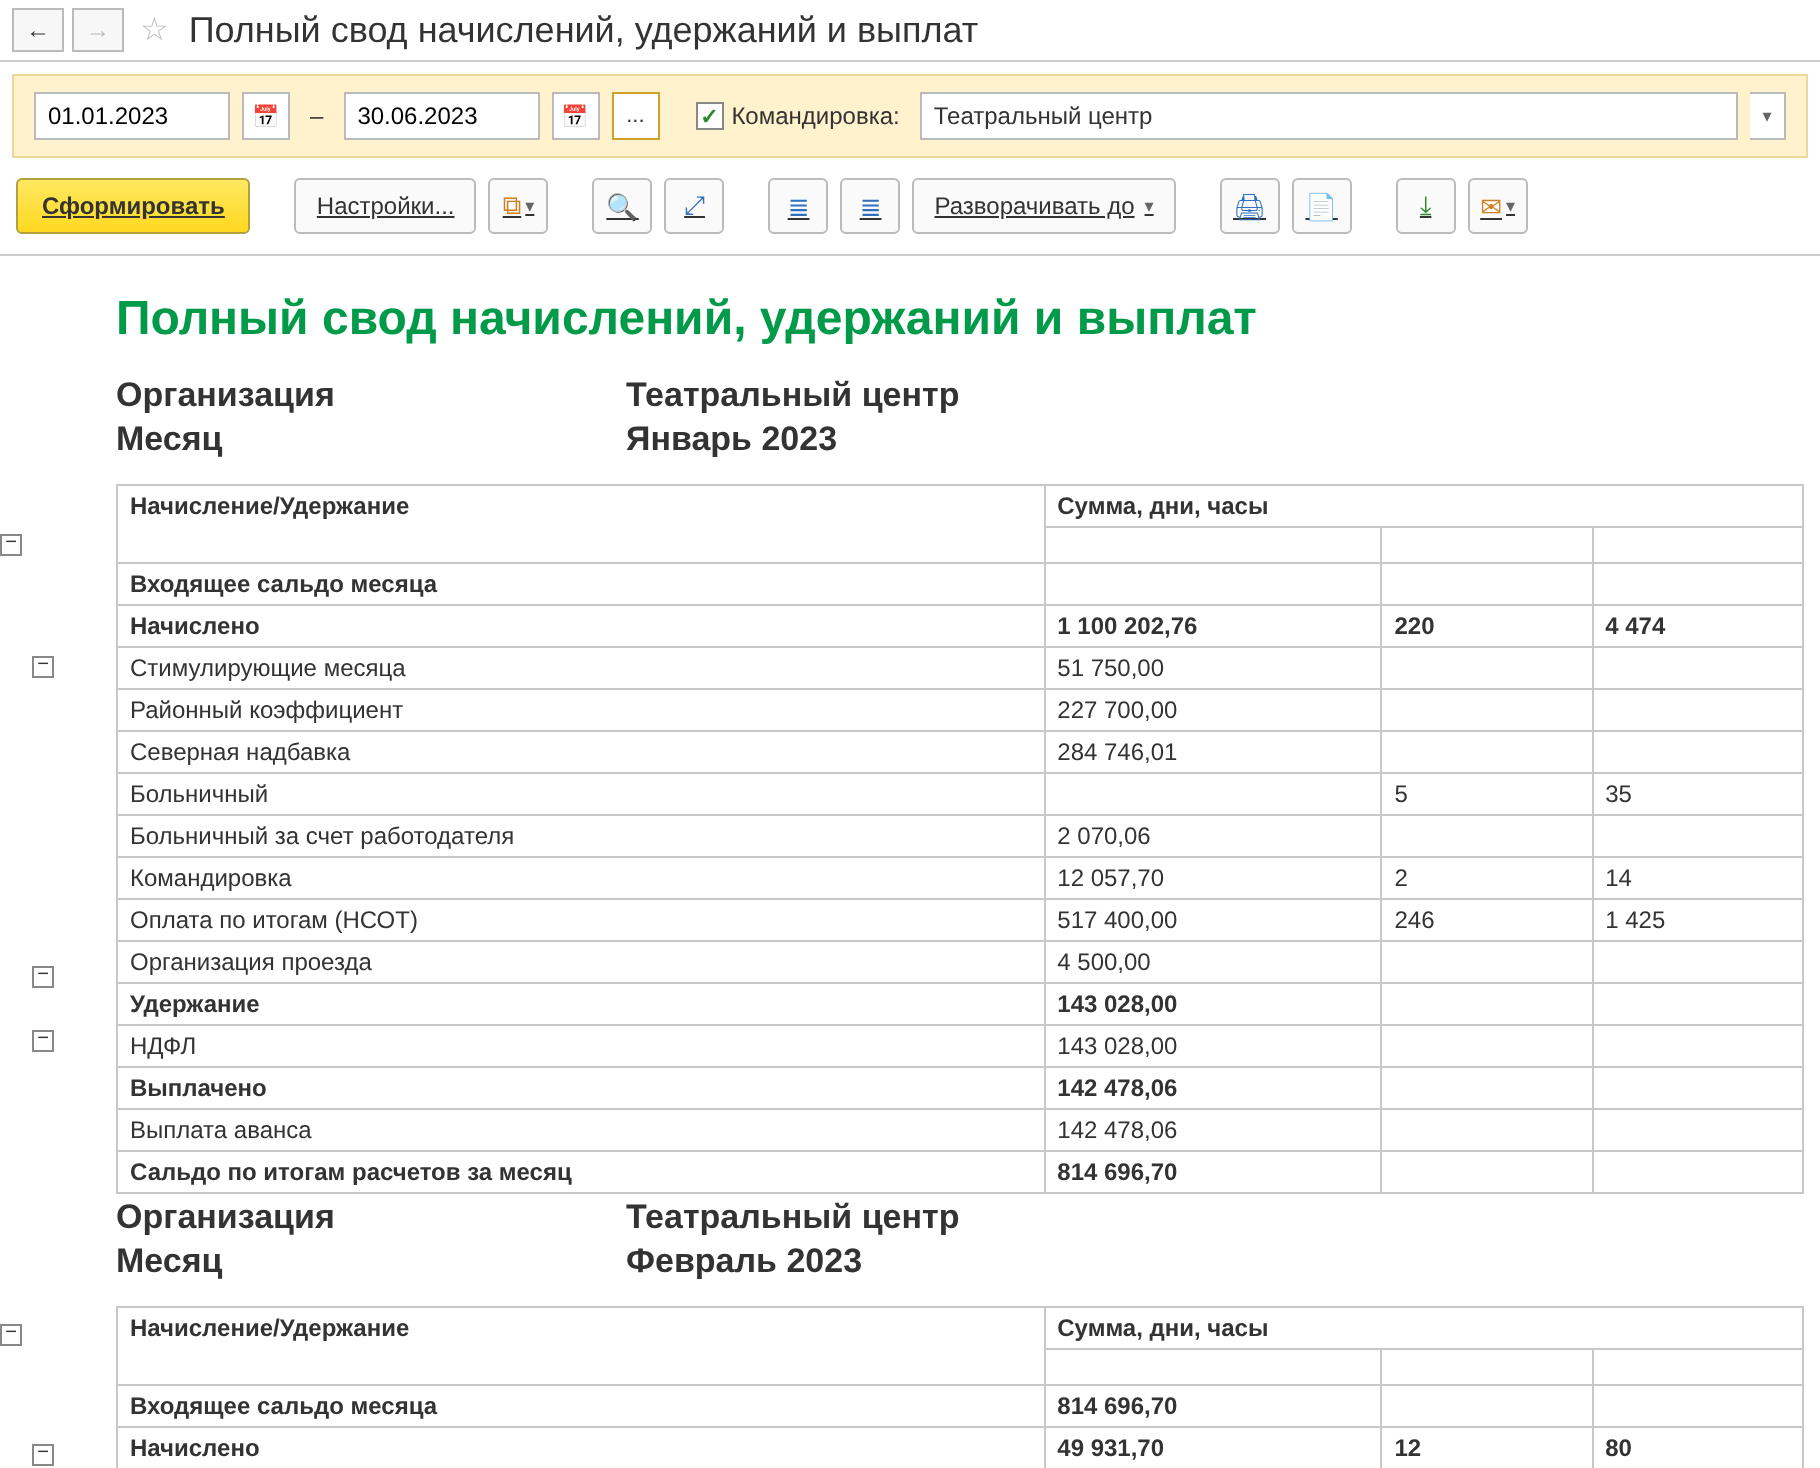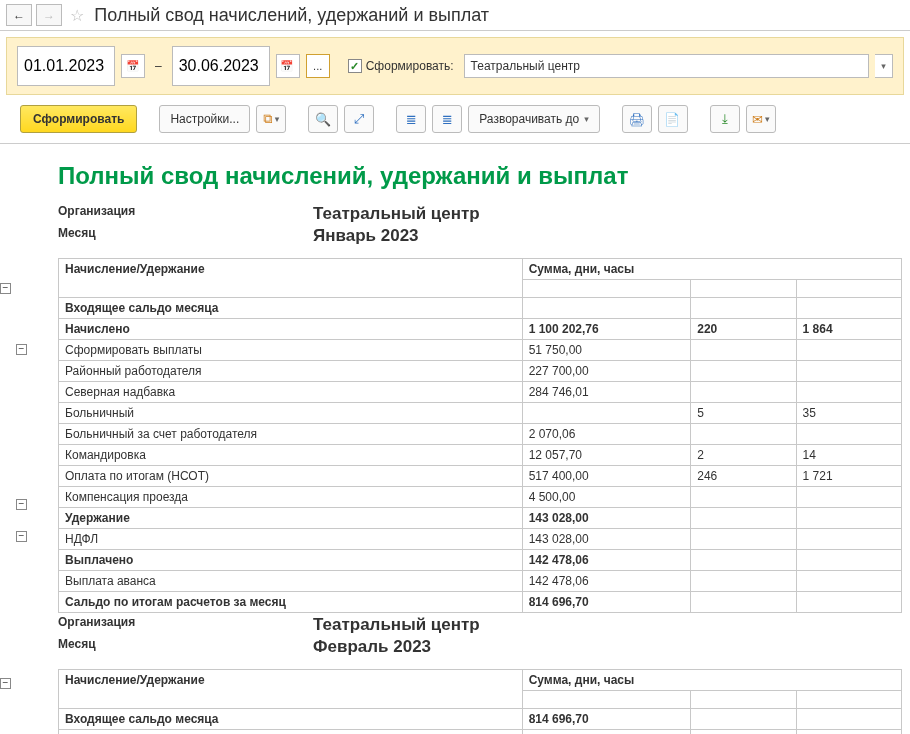--- a/index.html
+++ b/index.html
@@ -39,25 +39,25 @@
     background: #fff2cc;
     border: 1px solid #e8d89a;
     margin: 6px;
     padding: 8px 10px;
     display: flex;
     align-items: center;
     gap: 6px;
   }
   .date-input {
     width: 98px;
-    height: 40px;
+    height: 24px;
     border: 1px solid #bbb;
     background: #fff;
     padding: 2px 6px;
-    font-size: 16px;
+    font-size: 12px;
   }
   .cal-btn, .dots-btn {
     width: 24px; height: 24px;
     border: 1px solid #bbb;
     background: #fff;
     display: flex; align-items: center; justify-content: center;
     cursor: pointer;
     font-size: 11px;
   }
   .dots-btn { border: 1px solid #d0a030; }
@@ -87,23 +87,24 @@
     border: 1px solid #bbb;
     border-left: none;
     background: #fff;
     display: flex; align-items: center; justify-content: center;
     font-size: 9px;
     color: #666;
   }
   
   .toolbar {
     display: flex;
-    padding: 4px 20px 10px;
+    padding: 4px 8px 10px;
     gap: 6px;
     border-bottom: 1px solid #ccc;
+    text-decoration: underline;
   }
   .btn {
     height: 28px;
     border: 1px solid #b0a040;
     border-radius: 3px;
     background: linear-gradient(#ffe860, #ffd820);
     font-weight: bold;
     font-size: 12px;
     padding: 0 12px;
     cursor: pointer;
@@ -161,21 +162,21 @@
   }
   .report-title {
     color: #009a49;
     font-size: 24px;
     font-weight: bold;
     margin: 14px 0 14px 0;
   }
   .info-block { margin-bottom: 12px; }
   .info-row { display: flex; margin: 2px 0; }
   .info-label {
-    font-size: 12px;
+    font-size: 17px;
     font-weight: bold;
     width: 255px;
   }
   .info-value {
     font-size: 17px;
     font-weight: bold;
   }
   table.grid {
     border-collapse: collapse;
     width: 100%;
@@ -219,21 +220,21 @@
   <span class="dash">–</span>
   <input class="date-input" value="30.06.2023" style="">
   <div class="cal-btn">
     <span>📅</span>
   </div>
   <div class="dots-btn">...</div>
   <div class="chk-wrap">
     <div class="chk">
       <span>✓</span>
     </div>
-    <span>Сформировать:</span>
+    <span>Командировка:</span>
   </div>
   <div class="org-field">
     <span>Театральный центр</span>
   </div>
   <div class="dropdown-btn">
     <span>▾</span>
   </div>
 </div>
 
 <div class="toolbar">
@@ -328,30 +329,30 @@
             <tr class="bold">
               <td>Входящее сальдо месяца</td>
               <td class="num"></td>
               <td class="num"></td>
               <td class="num"></td>
             </tr>
             <tr class="bold">
               <td>Начислено</td>
               <td class="num">1 100 202,76</td>
               <td class="num">220</td>
-              <td class="num">1 864</td>
-            </tr>
-            <tr class="">
-              <td>Сформировать выплаты</td>
+              <td class="num">4 474</td>
+            </tr>
+            <tr class="">
+              <td>Стимулирующие месяца</td>
               <td class="num">51 750,00</td>
               <td class="num"></td>
               <td class="num"></td>
             </tr>
             <tr class="">
-              <td>Районный работодателя</td>
+              <td>Районный коэффициент</td>
               <td class="num">227 700,00</td>
               <td class="num"></td>
               <td class="num"></td>
             </tr>
             <tr class="">
               <td>Северная надбавка</td>
               <td class="num">284 746,01</td>
               <td class="num"></td>
               <td class="num"></td>
             </tr>
@@ -370,24 +371,24 @@
             <tr class="">
               <td>Командировка</td>
               <td class="num">12 057,70</td>
               <td class="num">2</td>
               <td class="num">14</td>
             </tr>
             <tr class="">
               <td>Оплата по итогам (НСОТ)</td>
               <td class="num">517 400,00</td>
               <td class="num">246</td>
-              <td class="num">1 721</td>
-            </tr>
-            <tr class="">
-              <td>Компенсация проезда</td>
+              <td class="num">1 425</td>
+            </tr>
+            <tr class="">
+              <td>Организация проезда</td>
               <td class="num">4 500,00</td>
               <td class="num"></td>
               <td class="num"></td>
             </tr>
             <tr class="bold">
               <td>Удержание</td>
               <td class="num">143 028,00</td>
               <td class="num"></td>
               <td class="num"></td>
             </tr>

